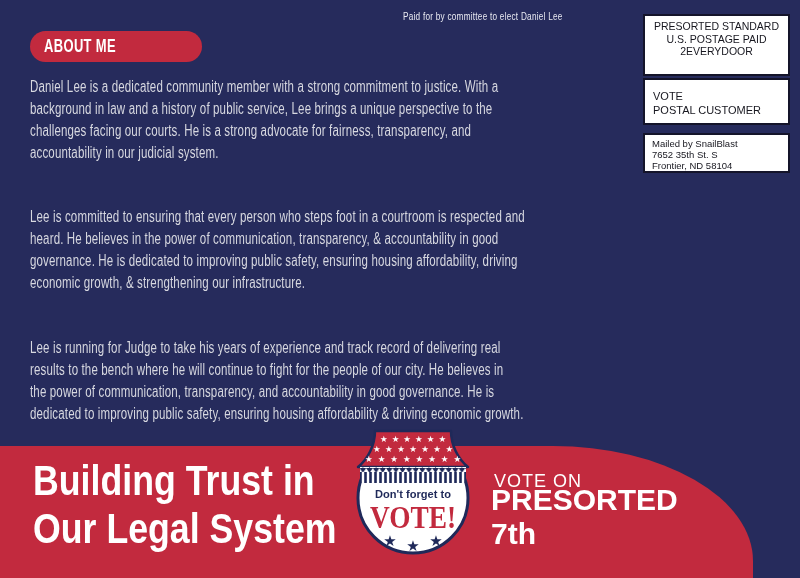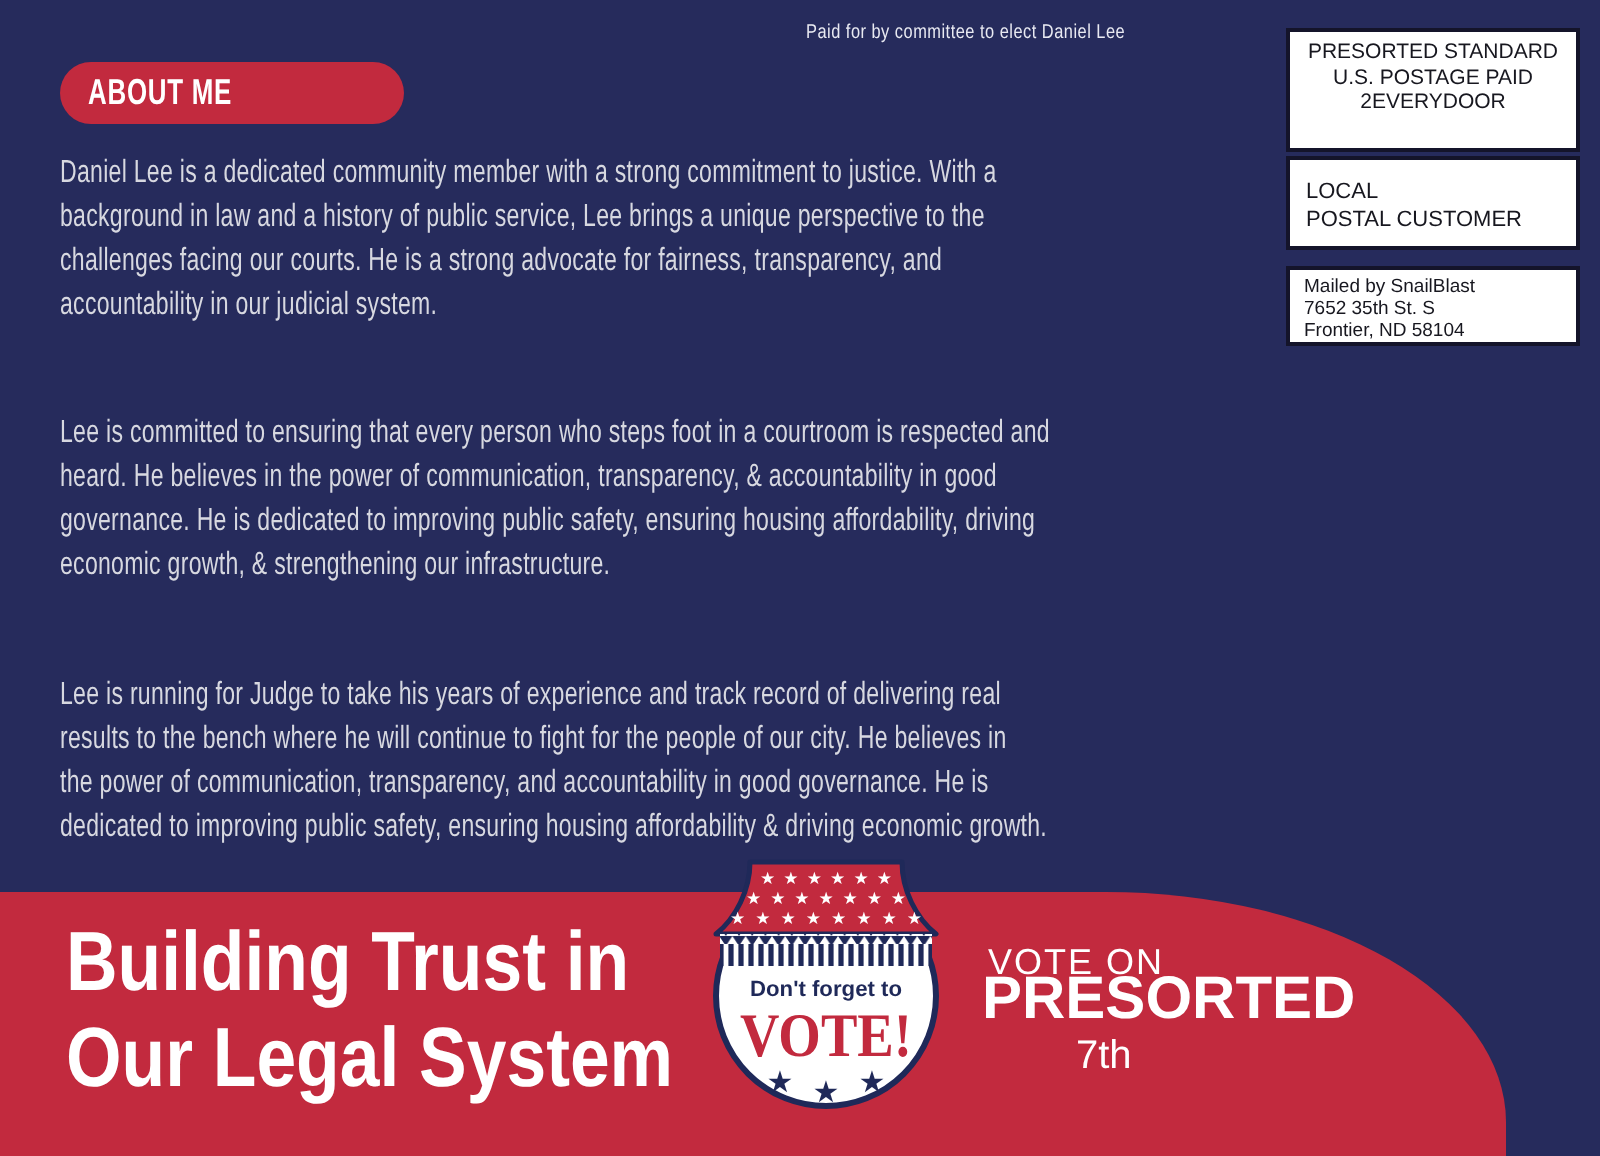--- a/index.html
+++ b/index.html
@@ -61,38 +61,38 @@
   }
   .vote-on{
     left:494px; top:458px; font-size:18px; letter-spacing:1px;
     color:var(--white);
     margin-top:13px;
   }
   .month{
     left:491px; top:483px; font-size:30px; font-weight:bold; color:var(--white);
   }
   .day{
-    left:491px; top:517px; font-size:20px; font-weight:normal; color:var(--white);margin-left:47px;
+    left:491px; top:517px; font-size:30px; font-weight:bold; color:var(--white);
   }
   .vote-badge{ left:353px; top:428px; }
 </style>
 </head>
 <body>
 
 <div class="postcard">
 
   <div class="abs paid-for">Paid for by committee to elect Daniel Lee</div>
 
   <div class="abs postal-box indicia">
     <div class="indicia-lines">PRESORTED STANDARD
 U.S. POSTAGE PAID
 2EVERYDOOR</div>
   </div>
 
-  <div class="abs postal-box recipient">LOCAL
+  <div class="abs postal-box recipient">VOTE
 POSTAL CUSTOMER</div>
 
   <div class="abs postal-box mailer">Mailed by SnailBlast
 7652 35th St. S
 Frontier, ND 58104</div>
 
   <div class="abs pill" style="top:31px">
     <span class="pill-label">ABOUT ME</span>
   </div>
   <div class="abs body-text" style="top:76px">Daniel Lee is a dedicated community member with a strong commitment to justice. With a

